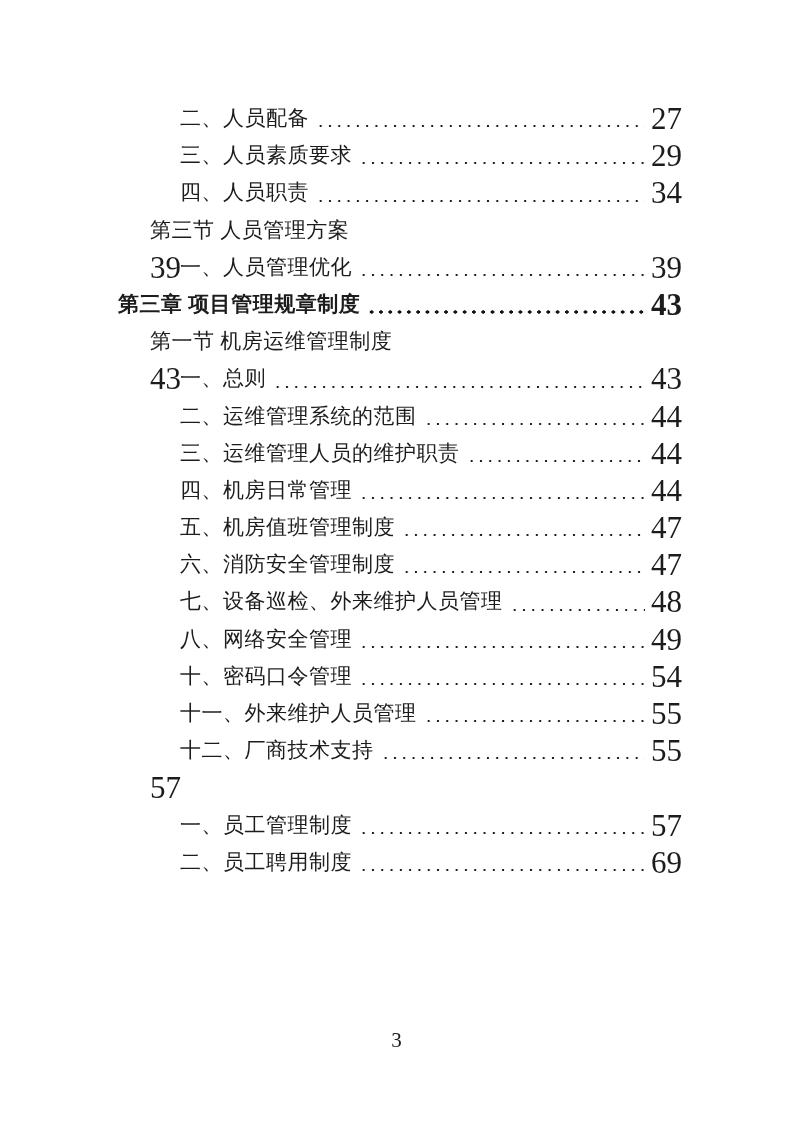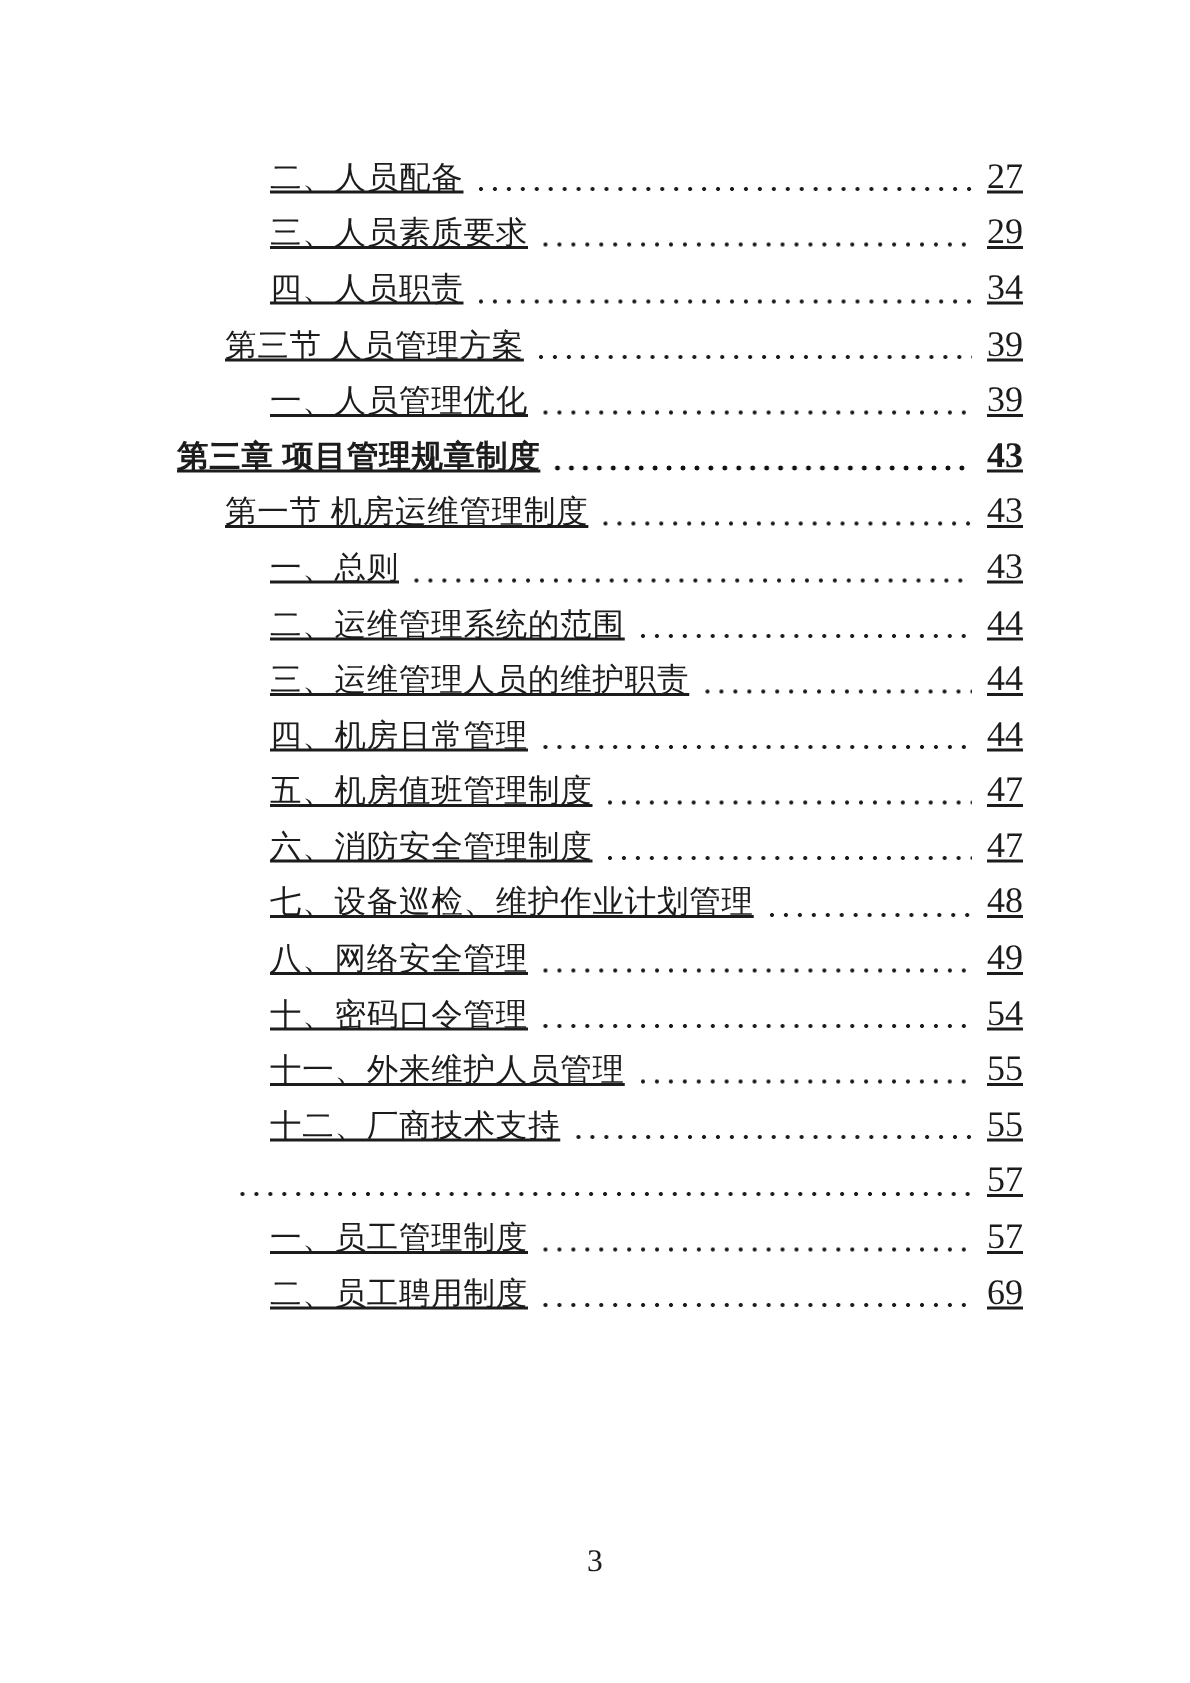--- a/index.html
+++ b/index.html
@@ -27,49 +27,49 @@
     width: 564px;
   }
   .toc-row {
     display: flex;
     align-items: flex-start;
     height: 37.2px;
     line-height: 37.2px;
     font-size: 21px;
     white-space: nowrap;
     cursor: default;
-    text-decoration: underline;
   }
   .toc-row .label {
     flex: 0 0 auto;
     letter-spacing: 0.5px;
   }
   .toc-row .dots {
     flex: 1 1 auto;
     align-self: stretch;
     margin: 0 6px 0 7px;
     background-image: radial-gradient(circle, #1c1c1c 1.2px, rgba(0,0,0,0) 1.5px);
     background-size: 9.3px 4px;
     background-repeat: repeat-x;
     background-position: left bottom 9px;
   }
   .toc-row .pagenum {
     flex: 0 0 auto;
     min-width: 28px;
     text-align: right;
-    font-size: 24px;
+    font-size: 31px;
   }
   .toc-row.chapter {
     font-weight: bold;
   }
   .toc-row.chapter .dots {
     background-image: radial-gradient(circle, #111111 1.5px, rgba(0,0,0,0) 1.8px);
   }
   .toc-row.section {
     padding-left: 32px;
+    flex-direction: column;
   }
   .toc-row.item {
     padding-left: 62px;
   }
   .footer-pagenum {
     position: absolute;
     left: 0;
     right: 0;
     top: 1026px;
     text-align: center;
@@ -142,21 +142,21 @@
         <span class="label">五、机房值班管理制度</span>
         <span class="dots"></span>
         <span class="pagenum">47</span>
       </div>
       <div class="toc-row item">
         <span class="label">六、消防安全管理制度</span>
         <span class="dots"></span>
         <span class="pagenum">47</span>
       </div>
       <div class="toc-row item">
-        <span class="label">七、设备巡检、维护作业计划管理</span>
+        <span class="label">七、设备巡检、外来维护人员管理</span>
         <span class="dots"></span>
         <span class="pagenum">48</span>
       </div>
       <div class="toc-row item">
         <span class="label">八、网络安全管理</span>
         <span class="dots"></span>
         <span class="pagenum">49</span>
       </div>
       <div class="toc-row item">
         <span class="label">十、密码口令管理</span>

